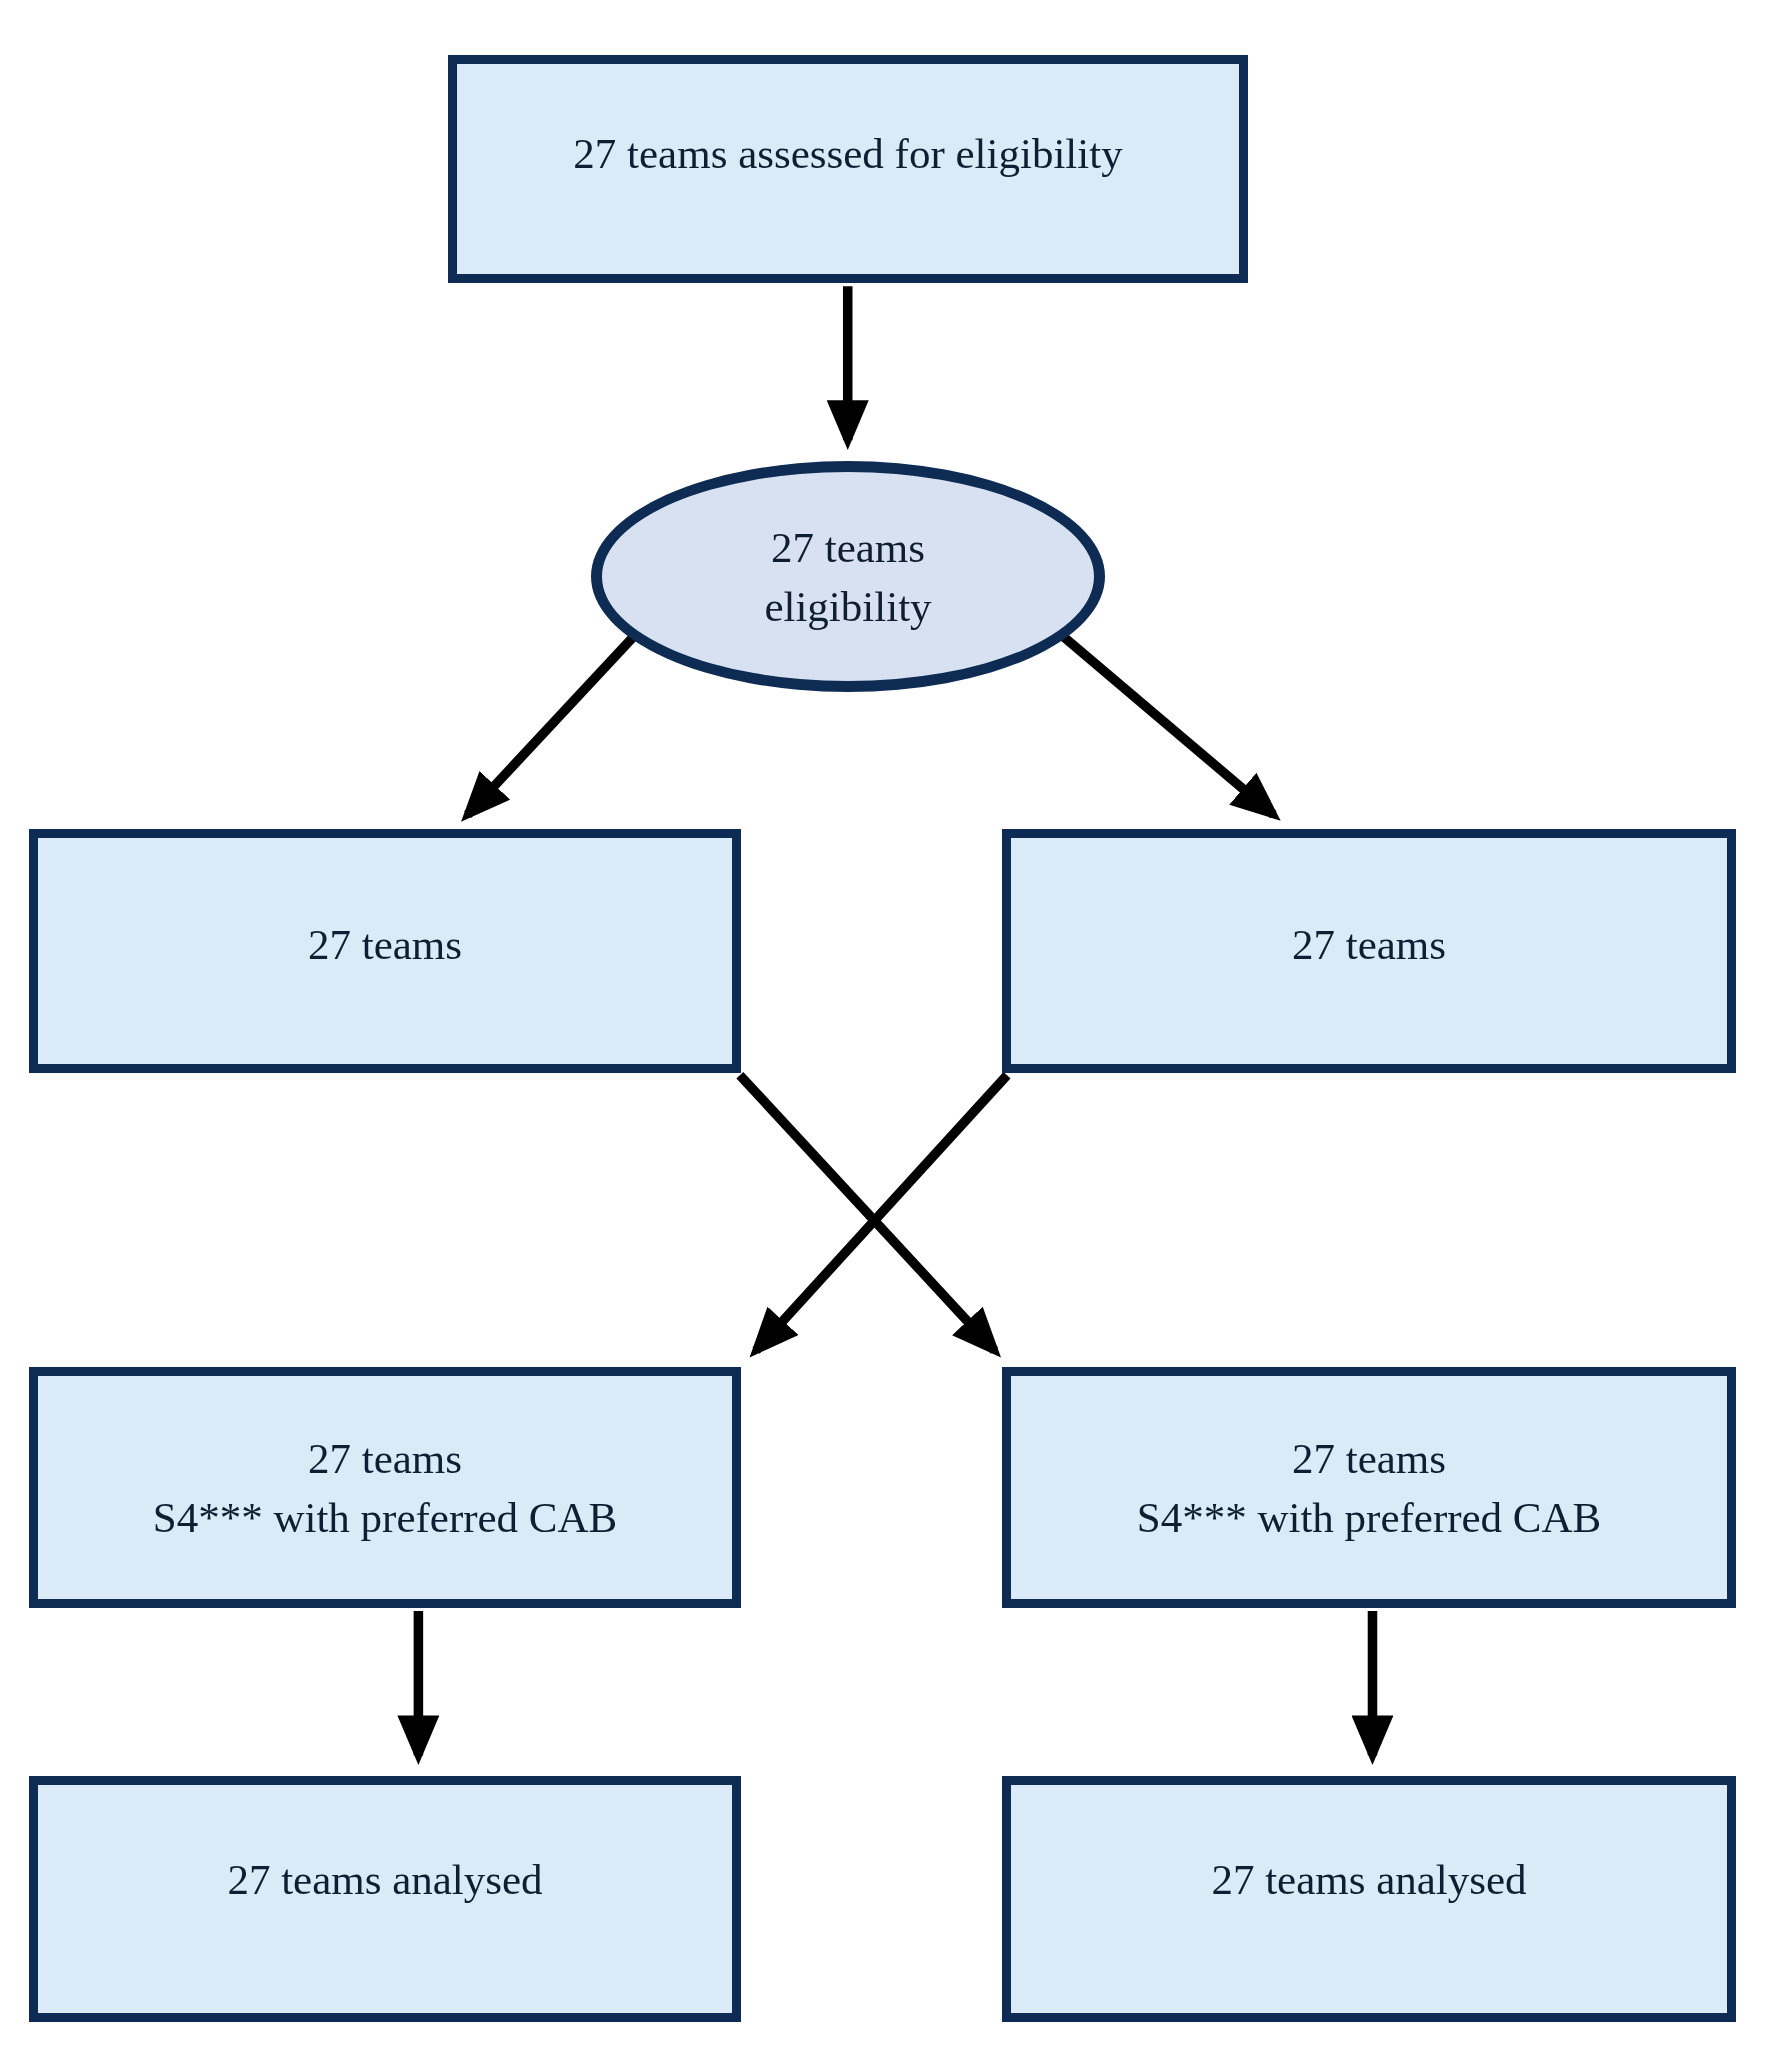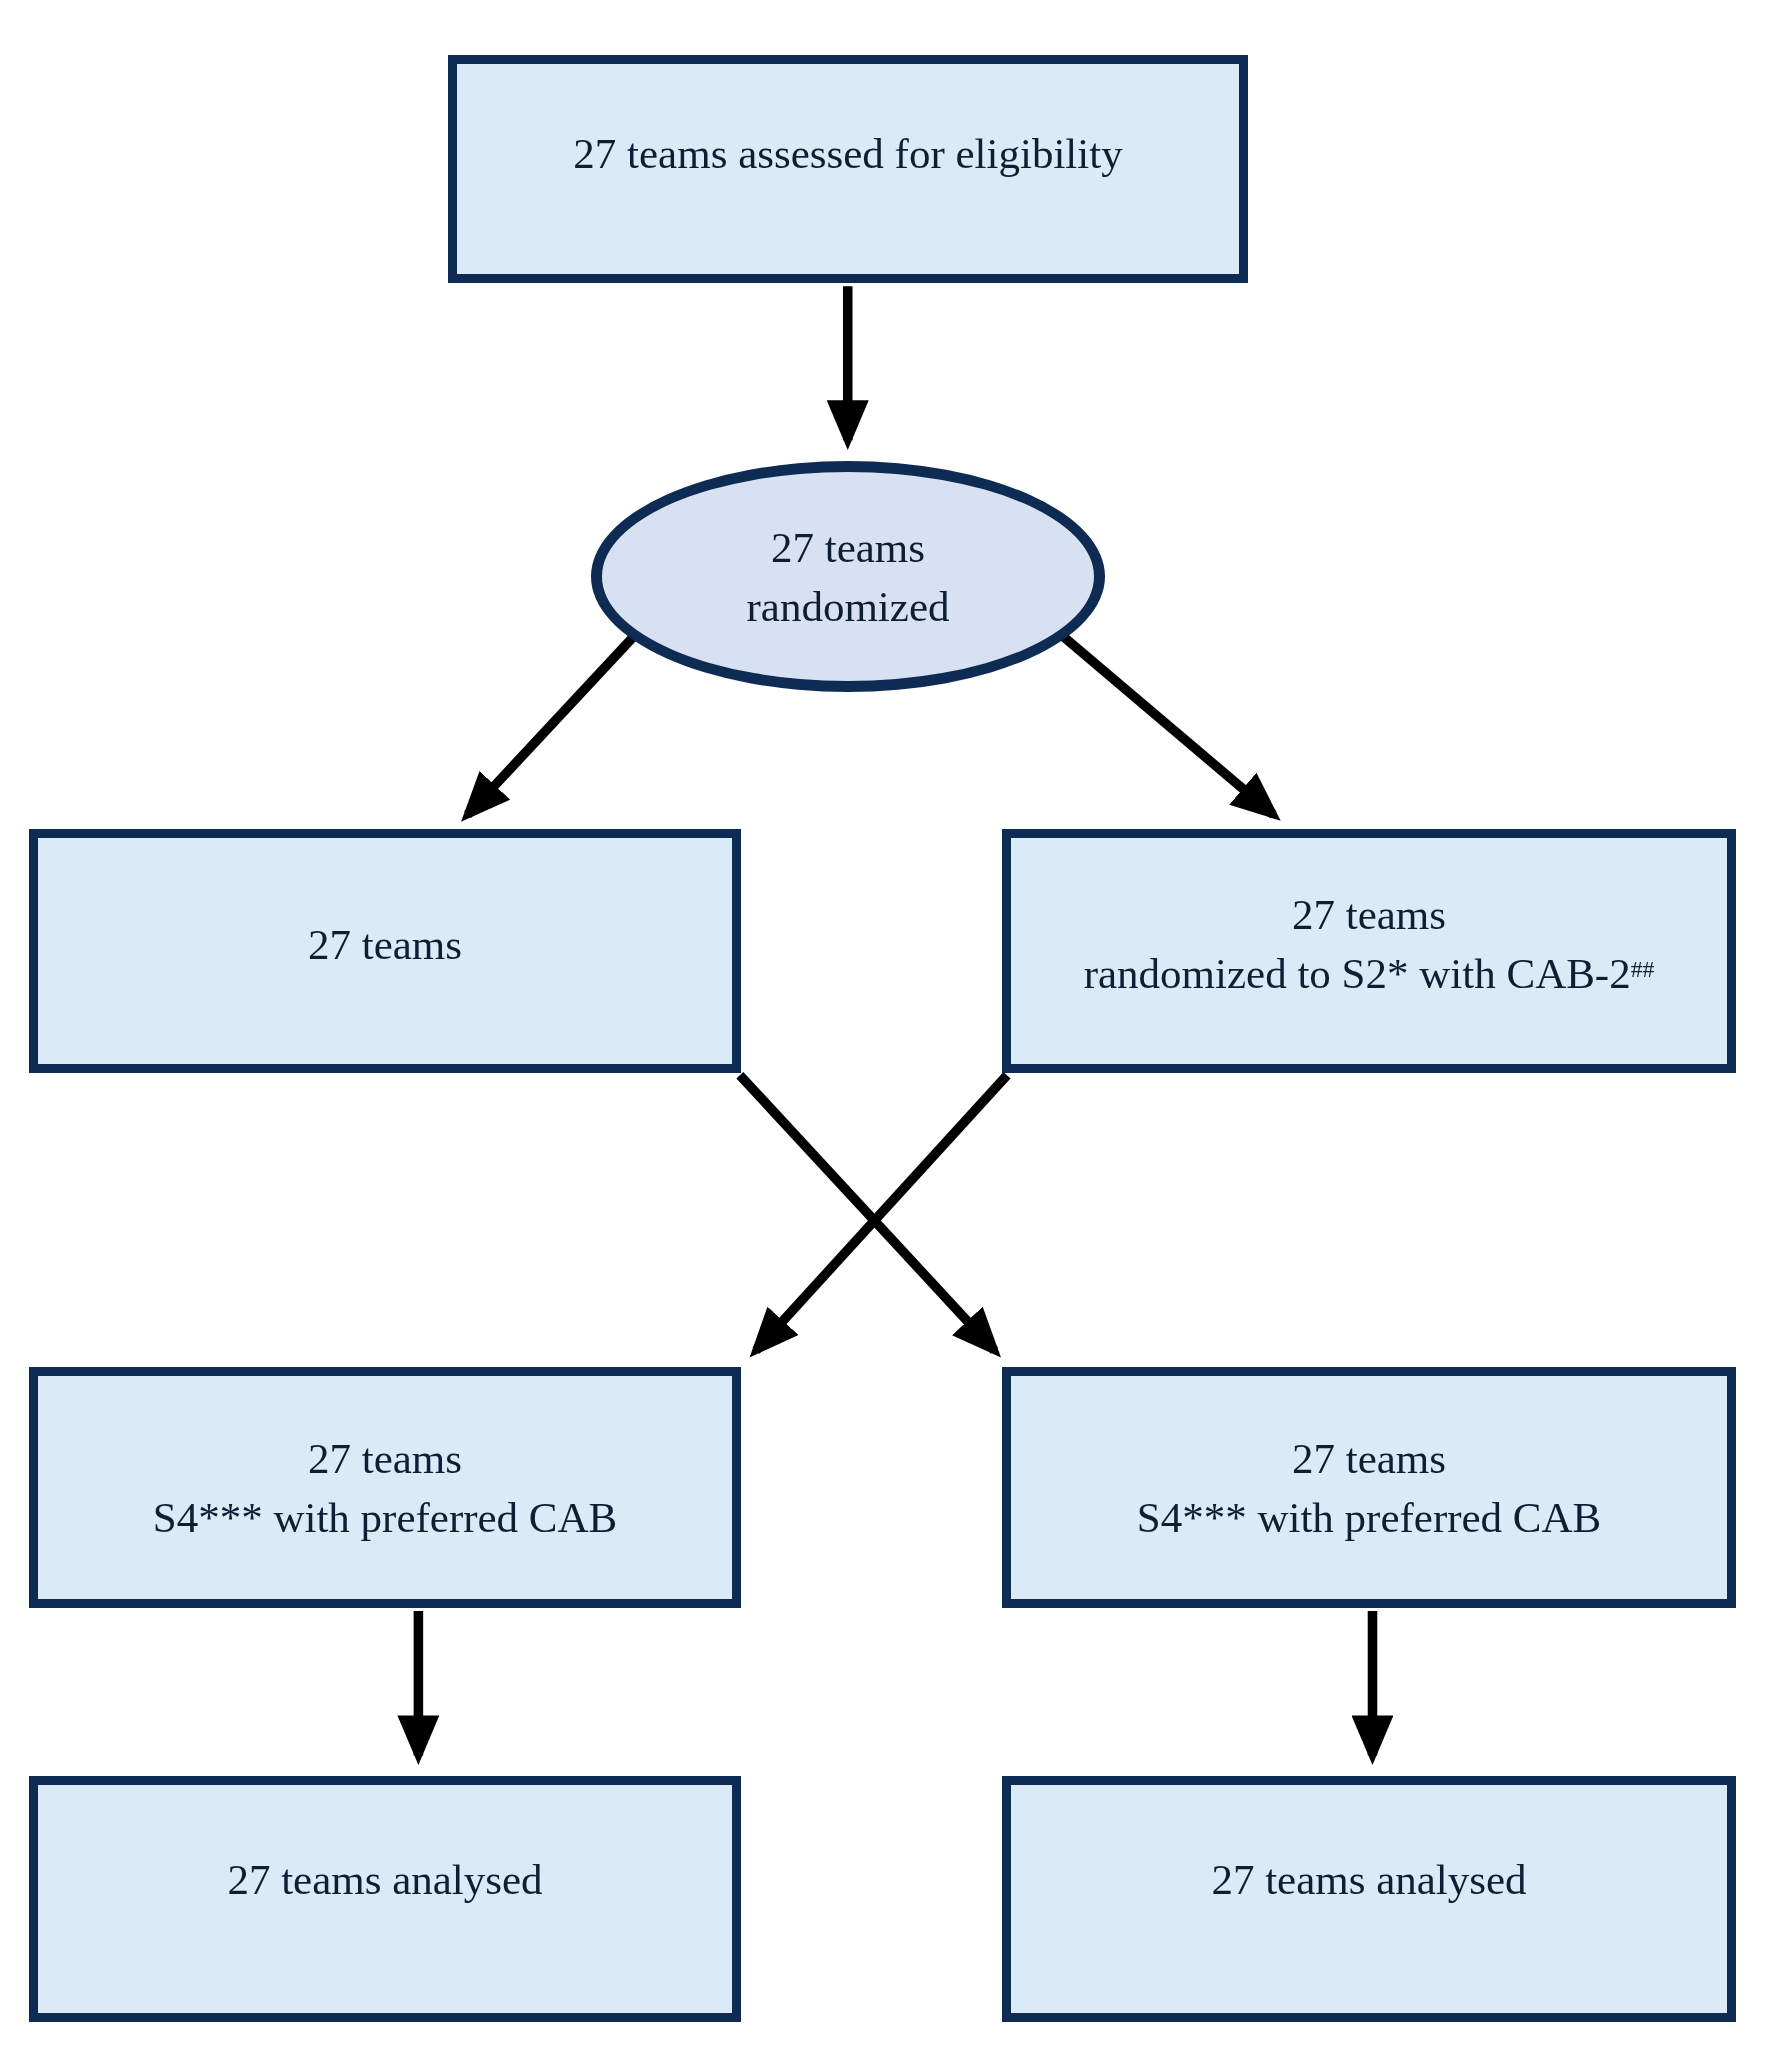--- a/index.html
+++ b/index.html
@@ -71,30 +71,29 @@
     <line x1="570" y1="2195" x2="570" y2="2392" stroke="#000000" stroke-width="13" marker-end="url(#ah)"></line>
     <line x1="1870" y1="2195" x2="1870" y2="2392" stroke="#000000" stroke-width="13" marker-end="url(#ah)"></line>
   </svg>
 
   <div id="node-assessed" class="node">
       <div class="line"><span>27 teams assessed for eligibility</span></div>
     </div>
 
   <div id="node-randomized" class="node ellipse">
       <div class="line"><span>27 teams</span></div>
-      <div class="line"><span>randomized</span></div>
+      <div class="line"><span>eligibility</span></div>
     </div>
 
   <div id="node-arm1" class="node">
       <div class="line"><span>27 teams</span></div>
     </div>
 
   <div id="node-arm2" class="node">
       <div class="line"><span>27 teams</span></div>
-      <div class="line"><span>randomized to S2* with CAB-2</span><sup>##</sup></div>
     </div>
 
   <div id="node-crossover1" class="node">
       <div class="line"><span>27 teams</span></div>
       <div class="line"><span>S4*** with preferred CAB</span></div>
     </div>
 
   <div id="node-crossover2" class="node">
       <div class="line"><span>27 teams</span></div>
       <div class="line"><span>S4*** with preferred CAB</span></div>

